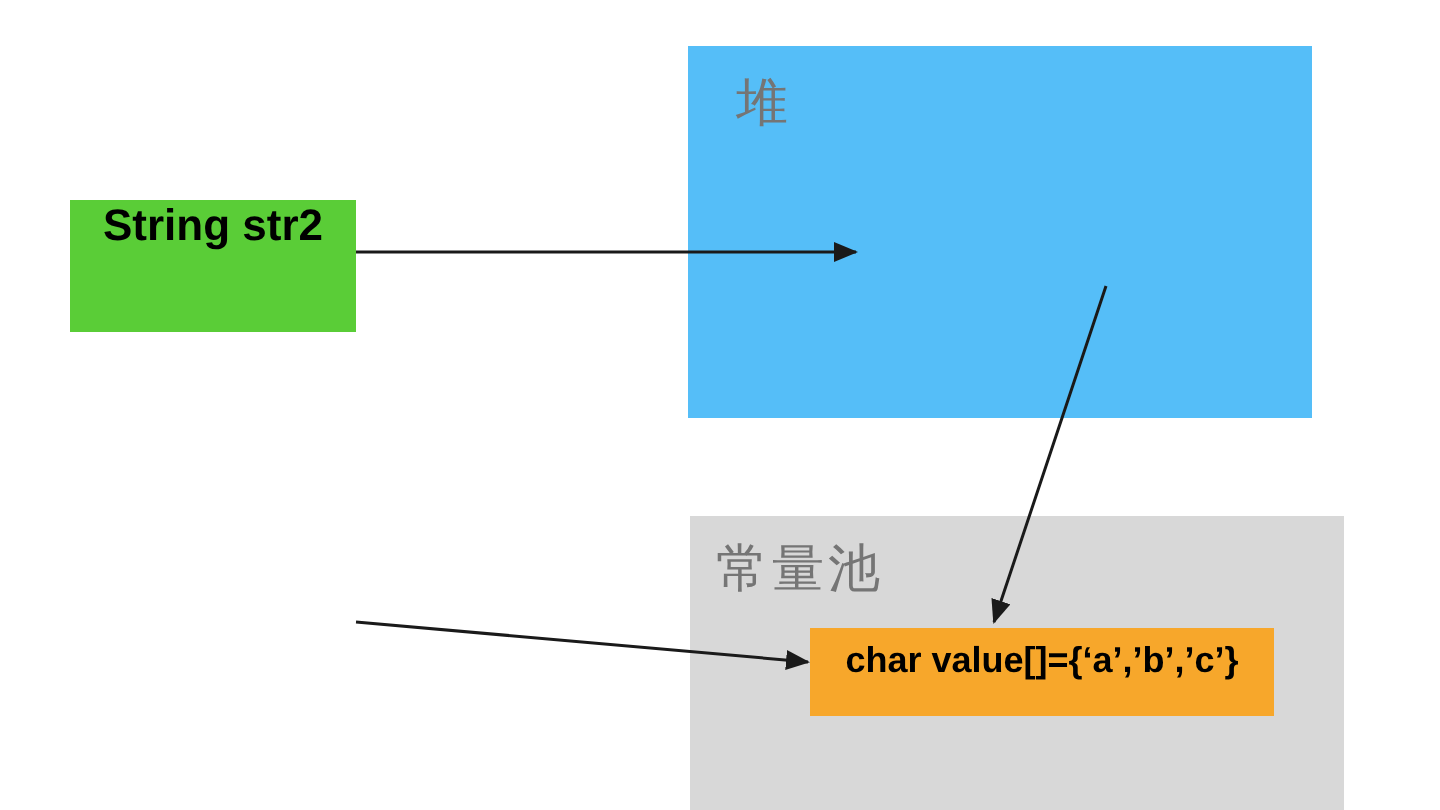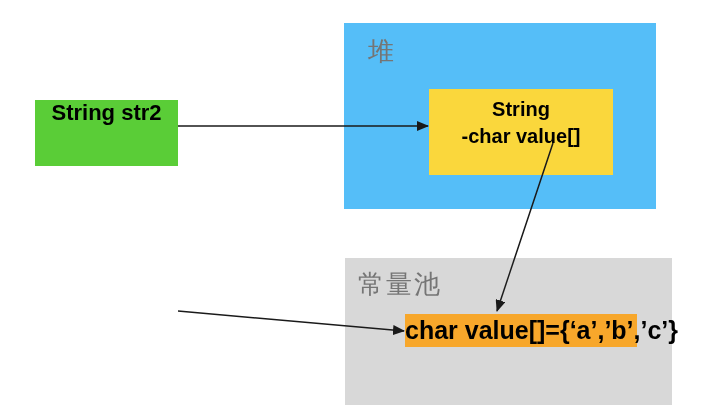--- a/index.html
+++ b/index.html
@@ -62,24 +62,24 @@
     background: var(--yellow, #fad73c);
     text-align: center;
     font-size: 20px;
     line-height: 27px;
     padding-top: 7px;
   }
   .node-char-array {
     left: 405px;
     top: 314px;
     width: 232px;
-    height: 33px;
+    height: 44px;
     background: var(--orange, #f7a72b);
     text-align: center;
-    font-size: 25px;
+    font-size: 18px;
     line-height: 33px;
     white-space: nowrap;
   }
   .node-ref {
     width: 143px;
     background: var(--green, #5acd37);
     display: flex;
     justify-content: center;
     font-size: 22px;
   }
@@ -112,24 +112,20 @@
 <div class="canvas">
 
   <div class="region region-heap">
     <div class="region-label">堆</div>
   </div>
 
   <div class="region region-pool">
     <div class="region-label">常量池</div>
   </div>
 
-  <div class="node node-string-object">
-    <div>String</div>
-    <div>-char value[]</div>
-  </div>
 
   <div class="node node-char-array">
     <span>char value[]={‘a’,’b’,’c’}</span>
   </div>
 
   <div class="node node-ref node-str2">
     <span>String str2</span>
   </div>
 
 

